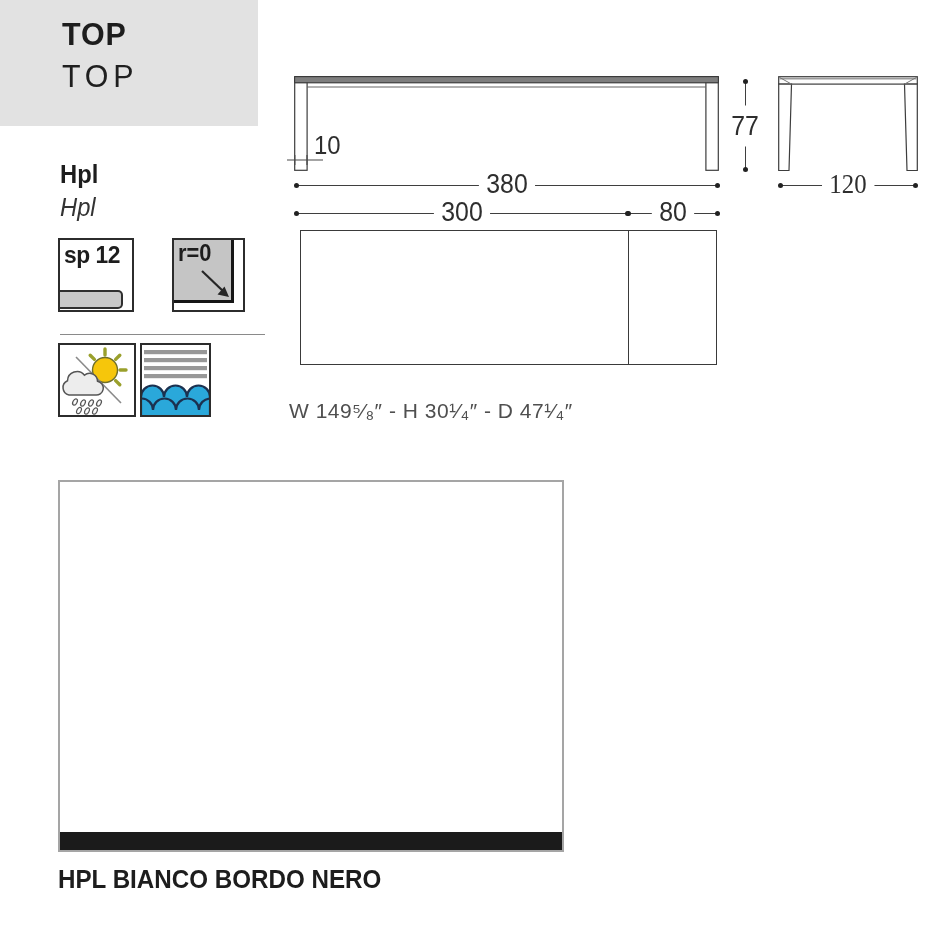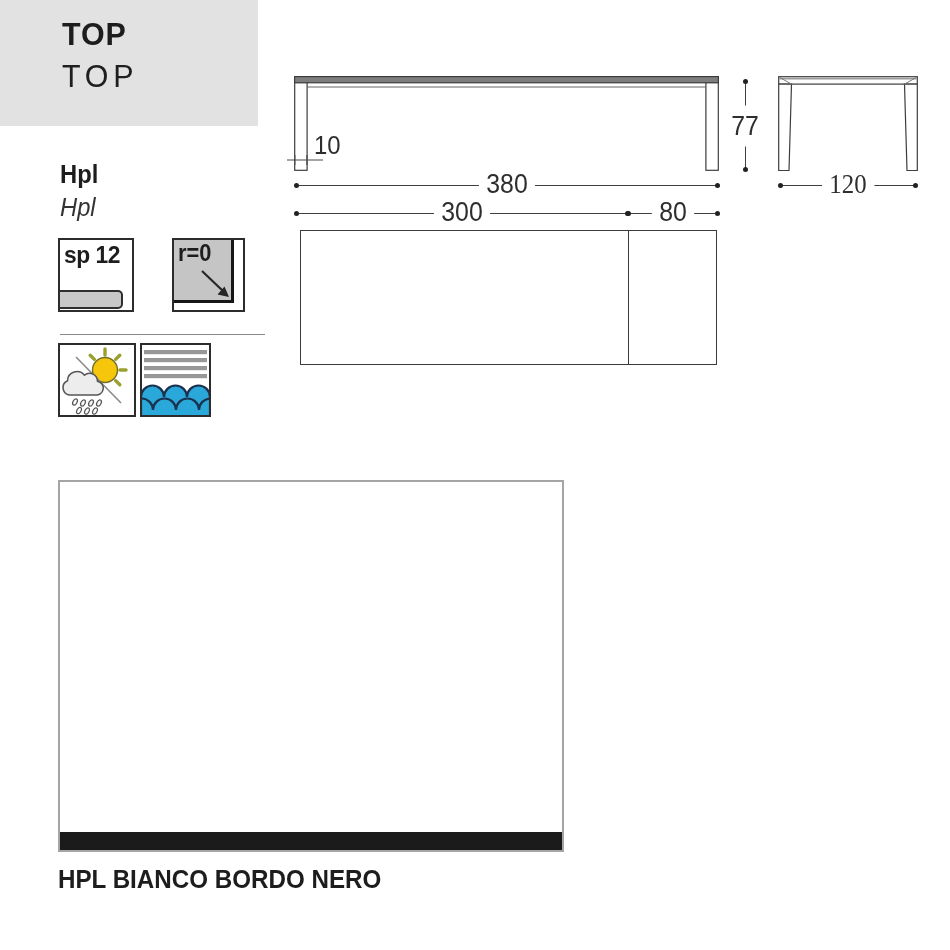--- a/index.html
+++ b/index.html
@@ -198,19 +198,20 @@
     <span class="line"></span>
     <span class="dot start"></span>
     <span class="dot end"></span>
     <span class="lbl">80</span>
   </div>
 
   <div class="top-view">
     <div class="top-view-divider"></div>
   </div>
 
+  <div class="imperial">W 149⁵⁄₈″ - H 30¹⁄₄″  - D 47¹⁄₄″</div>
 
   <div class="finish-swatch">
     <div class="swatch-black-edge"></div>
   </div>
   <div class="finish-label">HPL BIANCO BORDO NERO</div>
 
 </div>
 
 </body></html>

